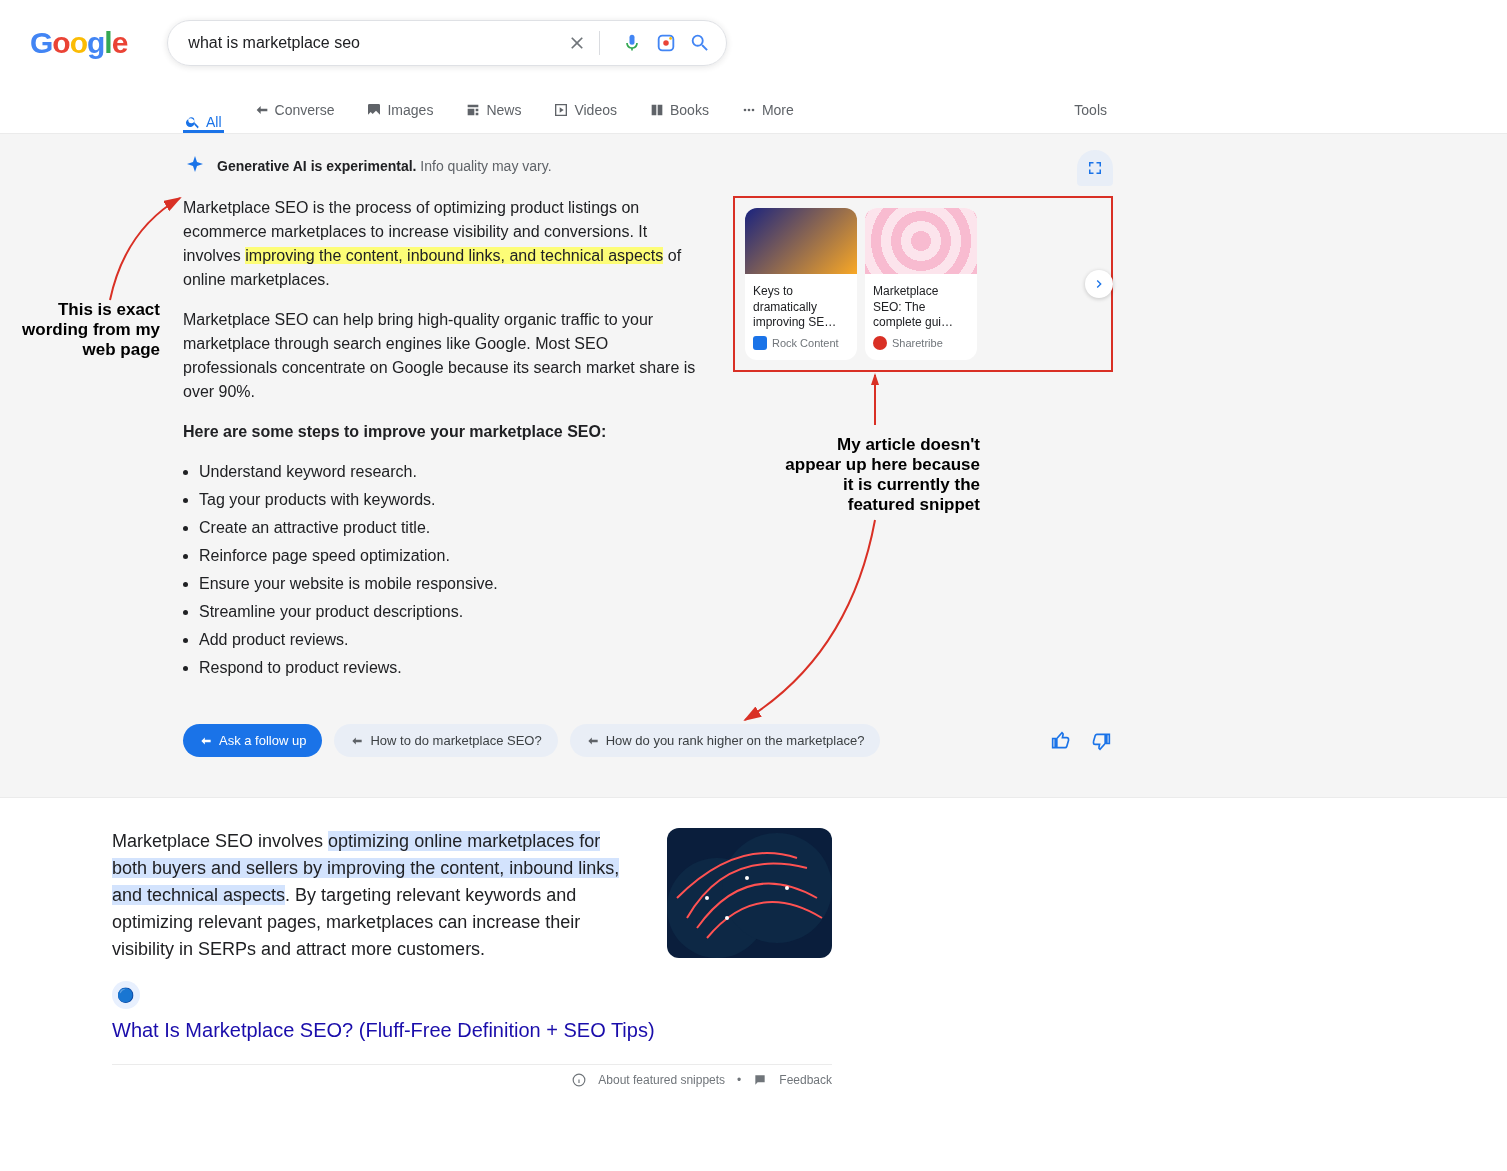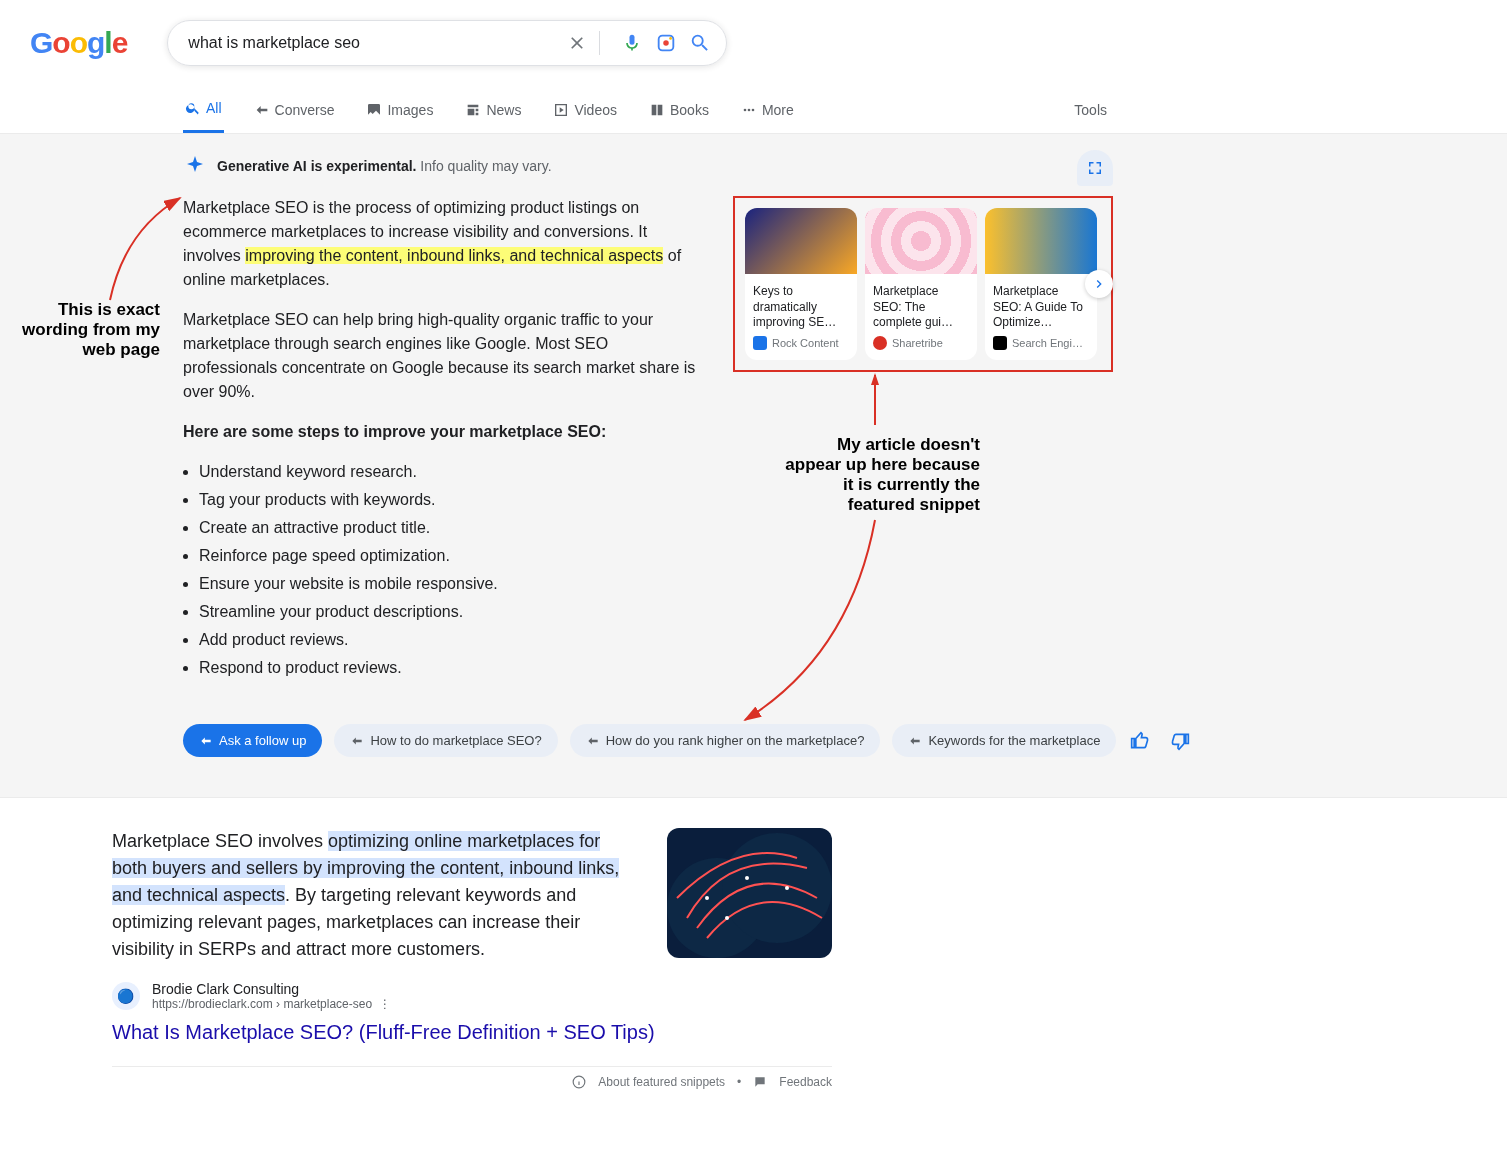--- a/index.html
+++ b/index.html
@@ -19,21 +19,21 @@
     .divider-v { width:1px; height:24px; background:#dadce0; margin: 0 10px; }
     .mic svg path:nth-child(1){fill:#4285F4;} .mic svg path:nth-child(2){fill:#34A853;}
     .mic svg path:nth-child(3){fill:#FBBC05;} .mic svg path:nth-child(4){fill:#EA4335;}
     .lens svg { width: 22px; height: 22px; }
     .magnify svg { width: 22px; height: 22px; fill: #4285F4; }
 
     
     .tabs-row { display: flex; align-items: center; padding-left: 183px; border-bottom: 1px solid #ebebeb; height: 48px; }
     .tab { display:flex; align-items:center; color:#5f6368; font-size:14px; padding:0 2px; margin-right:28px; cursor:pointer; height:100%; }
     .tab svg { width:16px; height:16px; margin-right:5px; fill:#5f6368; }
-    .tab.active { color:#1a73e8; border-bottom:3px solid #1a73e8; }
+    .tab.active { color:#1a73e8; border-bottom:3px solid #1a73e8;align-items:flex-end; }
     .tab.active svg { fill:#1a73e8; }
     .tools { margin-left:auto; margin-right:400px; color:#5f6368; font-size:14px; cursor:pointer;}
 
     
     .content { padding: 20px 6px 40px 183px; position: relative; background:#f5f5f5; }
     .content-inner { position:relative; width: 930px; }
     .gen-ai-header { display:flex; align-items:center; margin-bottom:18px; color:#5f6368; font-size:14px;}
     .sparkle-icon { width:24px; height:24px; margin-right:10px; }
     .sparkle-icon svg { fill:#1a73e8; width:24px; height:24px; }
     .gen-ai-header b { color:#202124; font-weight:600; }
@@ -221,28 +221,20 @@
                   </div>
               </div>
               <div class="card">
                 <div class="card-img" style="background:repeating-radial-gradient(circle,#f8bbd0 0 10px,#fce4ec 10px 20px);"></div>
                 <div class="card-title">Marketplace SEO: The complete gui…</div>
                 <div class="card-source">
                     <span class="src-ico" style="background:#d93025;border-radius:50%;"></span>
                     <span>Sharetribe</span>
                   </div>
               </div>
-              <div class="card">
-                <div class="card-img" style="background:linear-gradient(90deg,#fbc02d,#1976d2);"></div>
-                <div class="card-title">Marketplace SEO: A Guide To Optimize…</div>
-                <div class="card-source">
-                    <span class="src-ico" style="background:#000;"></span>
-                    <span>Search Engi…</span>
-                  </div>
-              </div>
             </div>
             <div class="cards-next">
               <svg viewBox="0 0 24 24">
                   <path d="M8.59 16.59L13.17 12 8.59 7.41 10 6l6 6-6 6z"></path>
                 </svg>
             </div>
           </div>
         </div>
       </div>
 
@@ -257,26 +249,20 @@
           <svg viewBox="0 0 24 24">
               <path d="M4 12l6-6v4h10v4H10v4z"></path>
             </svg>
           <span>How to do marketplace SEO?</span>
         </div>
         <div class="chip">
           <svg viewBox="0 0 24 24">
               <path d="M4 12l6-6v4h10v4H10v4z"></path>
             </svg>
           <span>How do you rank higher on the marketplace?</span>
-        </div>
-        <div class="chip">
-          <svg viewBox="0 0 24 24">
-              <path d="M4 12l6-6v4h10v4H10v4z"></path>
-            </svg>
-          <span>Keywords for the marketplace</span>
         </div>
         <div class="feedback-icons">
           <div>
               <svg viewBox="0 0 24 24">
                 <path d="M2 20h3V9H2v11zm19-10c0-1.1-.9-2-2-2h-5.3l.8-3.8c.1-.4 0-.9-.3-1.2l-1-1L7 9v11h10c.8 0 1.5-.5 1.8-1.2l2.1-7c.1-.3.1-.5.1-.8z"></path>
               </svg>
             </div>
           <div>
               <svg viewBox="0 0 24 24">
                 <path d="M22 4h-3v11h3V4zM3 14c0 1.1.9 2 2 2h5.3l-.8 3.8c-.1.4 0 .9.3 1.2l1 1L17 15V4H7c-.8 0-1.5.5-1.8 1.2l-2.1 7c-.1.3-.1.5-.1.8z"></path>
@@ -302,24 +288,20 @@
           <path d="M40 110 Q90 50 155 90" stroke="#ff5252" stroke-width="2" fill="none"></path>
           <circle cx="40" cy="70" r="2" fill="#fff"></circle>
             <circle cx="80" cy="50" r="2" fill="#fff"></circle>
           <circle cx="120" cy="60" r="2" fill="#fff"></circle>
             <circle cx="60" cy="90" r="2" fill="#fff"></circle>
         </svg>
       </div>
     </div>
     <div class="snippet-source">
       <div class="fav">🔵</div>
-      <div>
-        <div class="source-name">Brodie Clark Consulting</div>
-        <div class="source-url"><span>https://brodieclark.com › marketplace-seo</span> &nbsp;⋮</div>
-      </div>
     </div>
     <div class="result-title">What Is Marketplace SEO? (Fluff-Free Definition + SEO Tips)</div>
     <div class="snippet-footer">
       <svg viewBox="0 0 24 24">
           <circle cx="12" cy="12" r="10" fill="none" stroke="#70757a" stroke-width="2"></circle>
           <path d="M12 7h0M12 11v6" stroke="#70757a" stroke-width="2"></path>
         </svg>
       <span>About featured snippets</span>
       <span>•</span>
       <svg viewBox="0 0 24 24">

